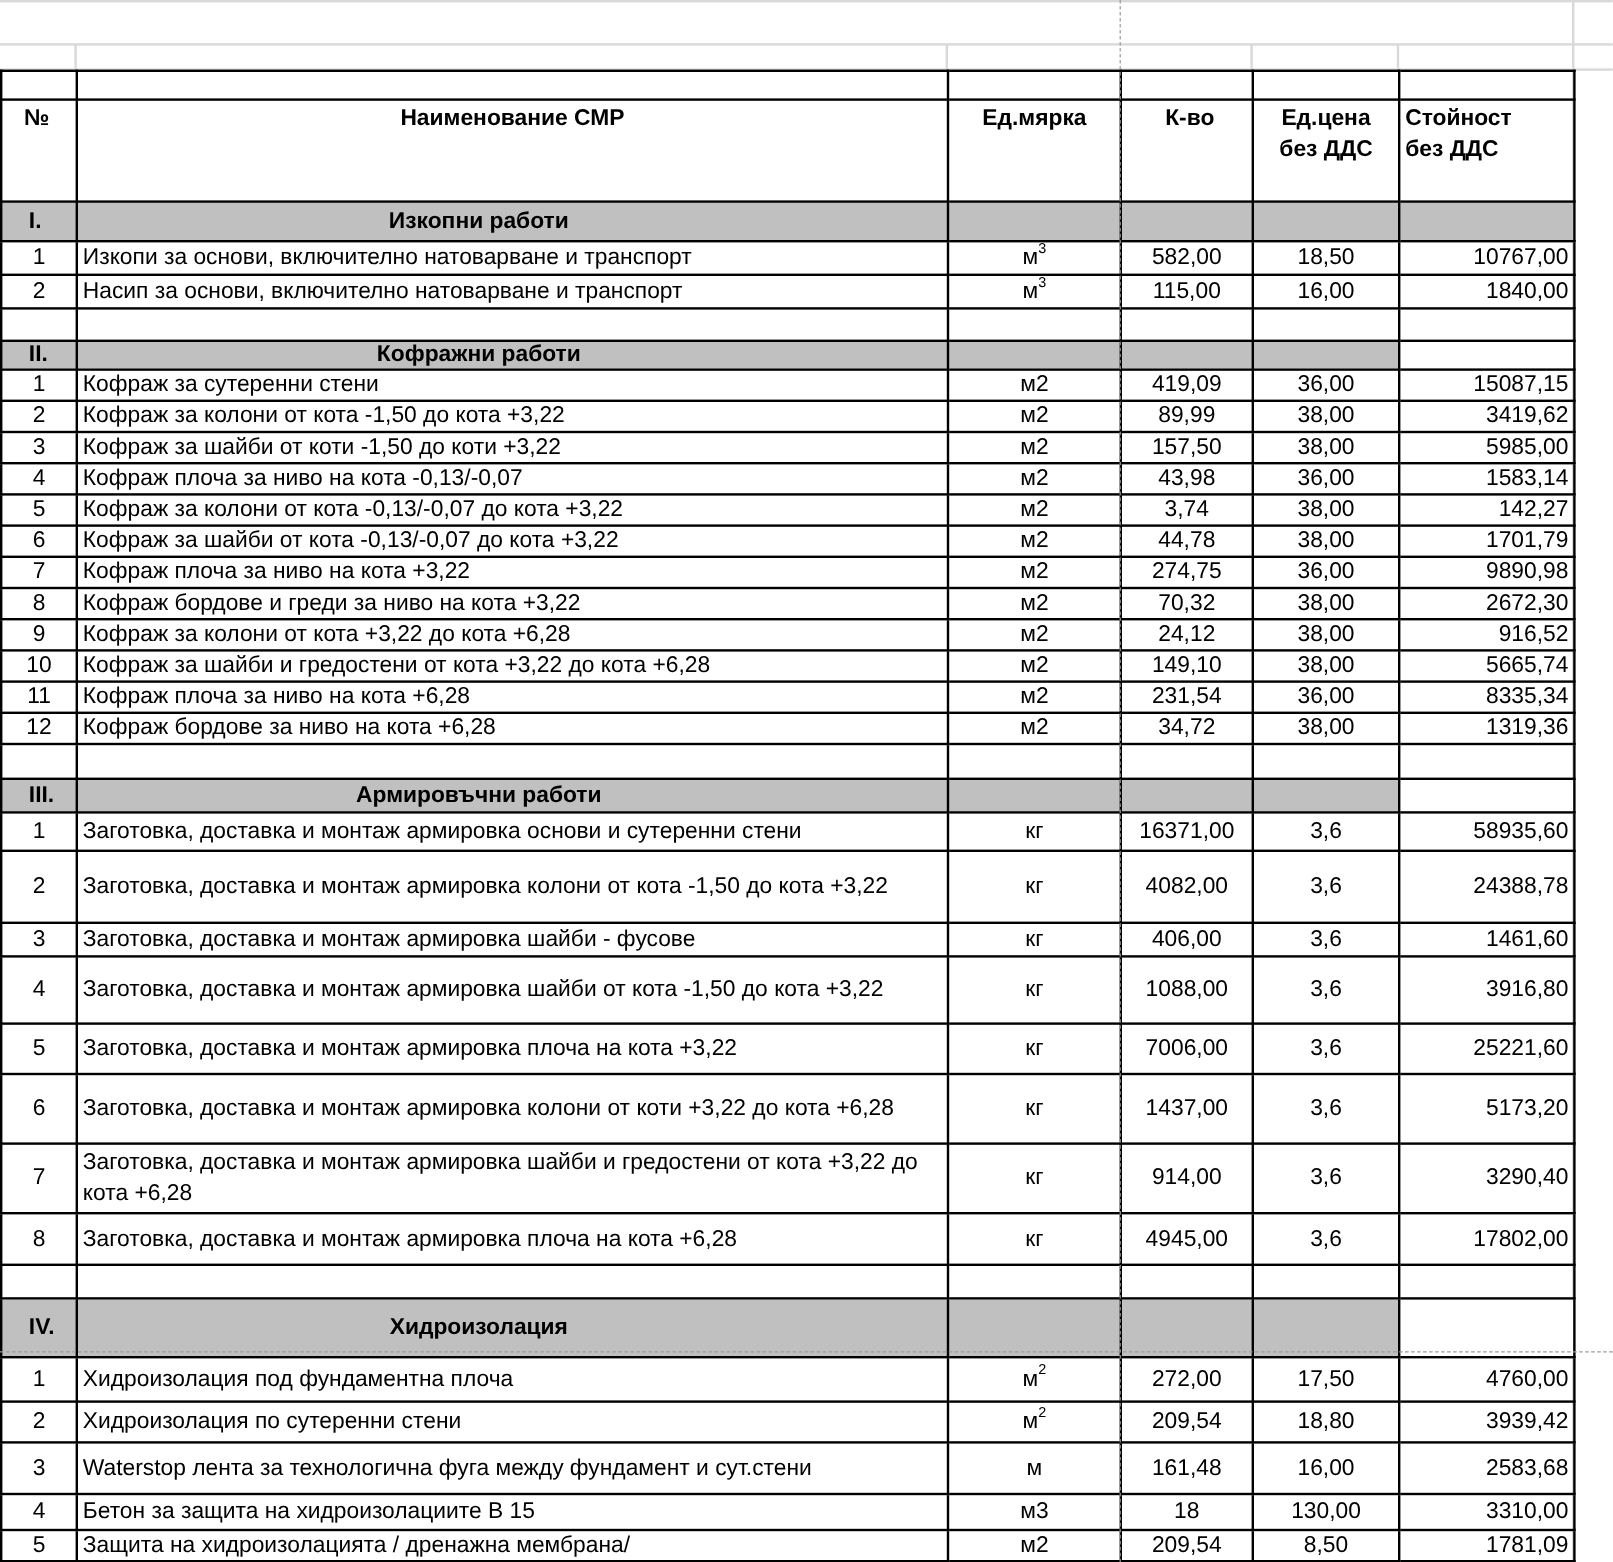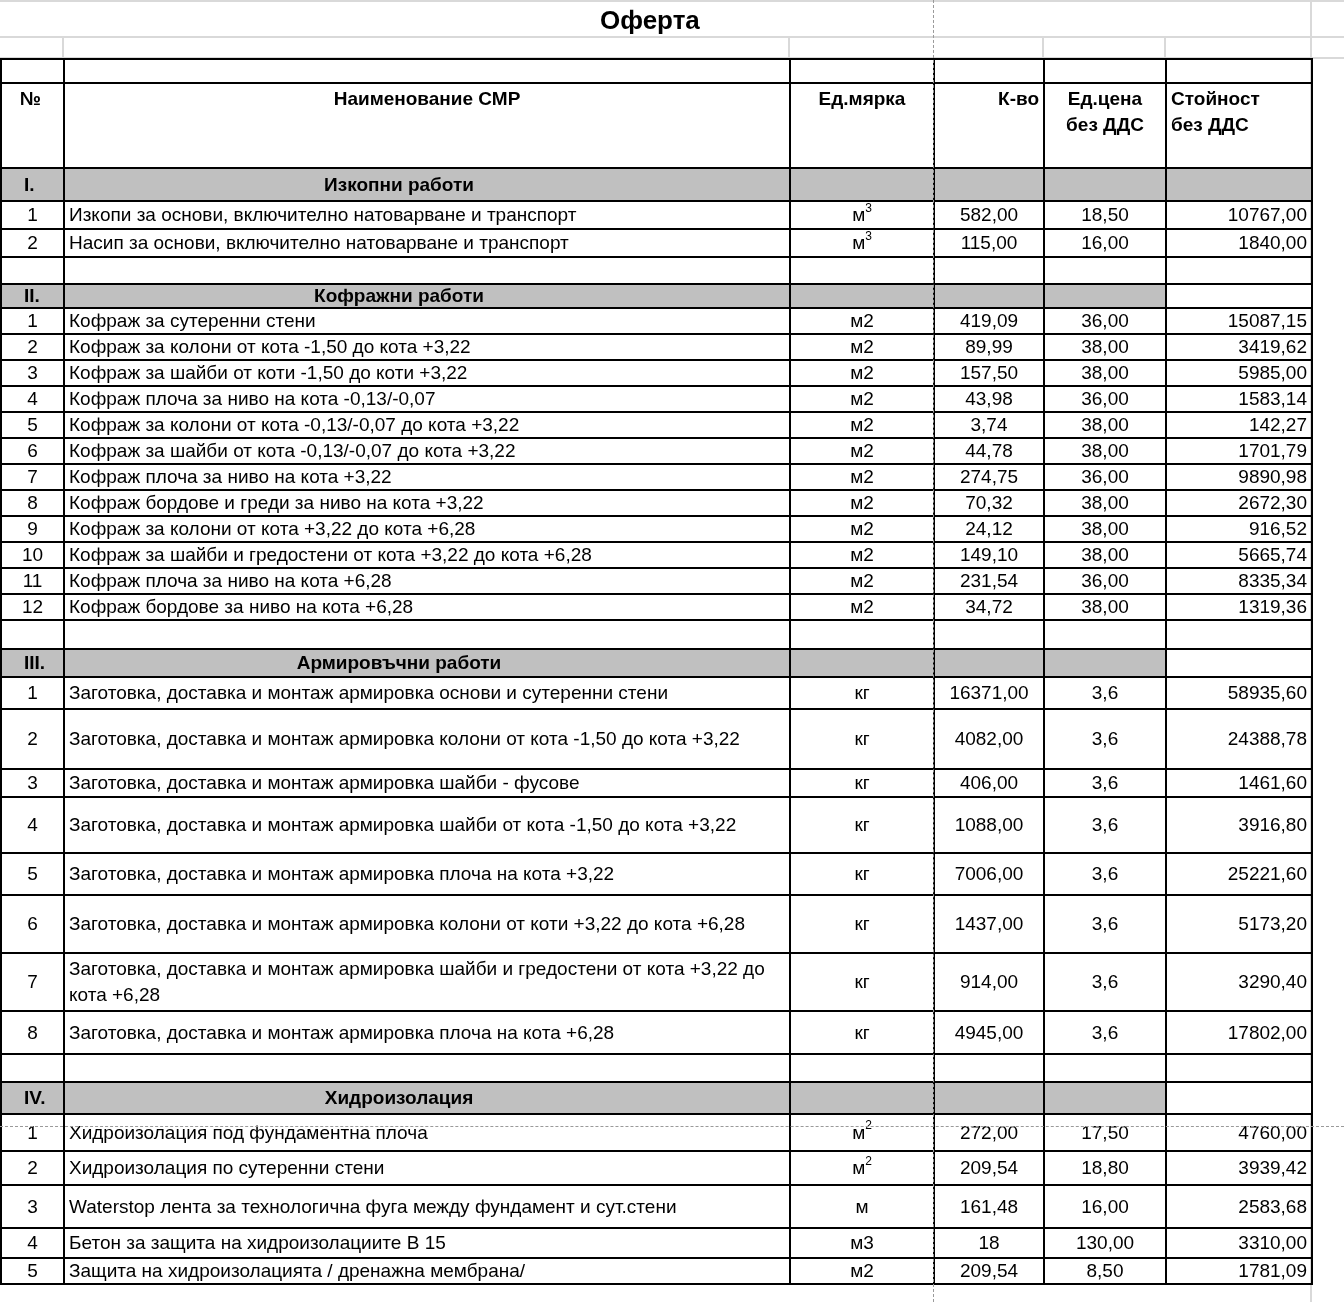--- a/index.html
+++ b/index.html
@@ -44,23 +44,20 @@
 
   <div class="grid-h" style="top:0;"></div>
   <div class="grid-h" style="top:36px;"></div>
   <div class="grid-h" style="top:57px;"></div>
   <div class="grid-v" style="left:62px; top:37px; height:21px;"></div>
   <div class="grid-v" style="left:788px; top:37px; height:21px;"></div>
   <div class="grid-v" style="left:1042px; top:37px; height:21px;"></div>
   <div class="grid-v" style="left:1164px; top:37px; height:21px;"></div>
   <div class="grid-v" style="left:1310px; top:0; height:1302px;"></div>
 
-  <div class="title">
-    <span>Оферта</span>
-  </div>
 
   <table class="offer">
     <colgroup>
       <col class="c-no">
         <col class="c-name">
         <col class="c-unit">
         <col class="c-qty">
         <col class="c-price">
         <col class="c-total">
     </colgroup>
@@ -70,21 +67,21 @@
           <td></td>
         <td></td>
           <td></td>
         <td></td>
           <td></td>
       </tr>
       <tr class="hdr" style="height:85px;">
         <td class="no">№</td>
         <td style="text-align:center;">Наименование СМР</td>
         <td style="text-align:center;">Ед.мярка</td>
-        <td style="text-align:right;padding-left:36px;">К-во</td>
+        <td style="text-align:left;padding-left:36px;">К-во</td>
         <td style="text-align:center;">
           <div>Ед.цена</div>
           <div>без ДДС</div>
         </td>
         <td class="total">
           <div>Стойност</div>
           <div>без ДДС</div>
         </td>
       </tr>
     <tr class="sec" style="height: 33px;">
@@ -304,21 +301,21 @@
           <td class="total">17802,00</td>
         </tr>
         <tr style="height: 28px;">
           <td></td>
           <td></td>
           <td></td>
           <td></td>
           <td></td>
           <td></td>
         </tr>
-        <tr class="sec" style="height: 32px;">
+        <tr class="sec" style="height: 49px;">
           <td class="no">IV.</td>
           <td class="sname">Хидроизолация</td>
           <td></td>
           <td></td>
           <td></td>
           <td class="nogrey"></td>
         </tr>
         <tr style="height: 37px;">
           <td class="no">1</td>
           <td class="name">Хидроизолация под фундаментна плоча</td>

